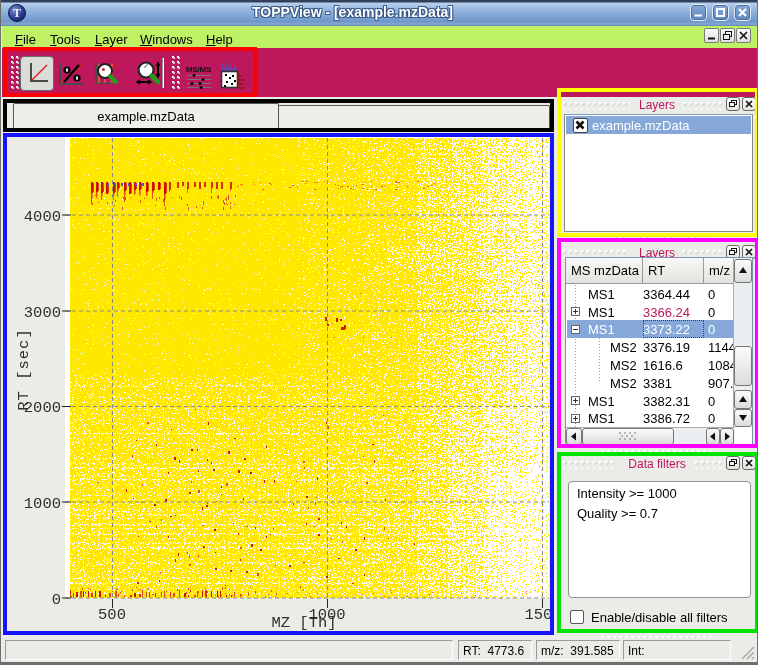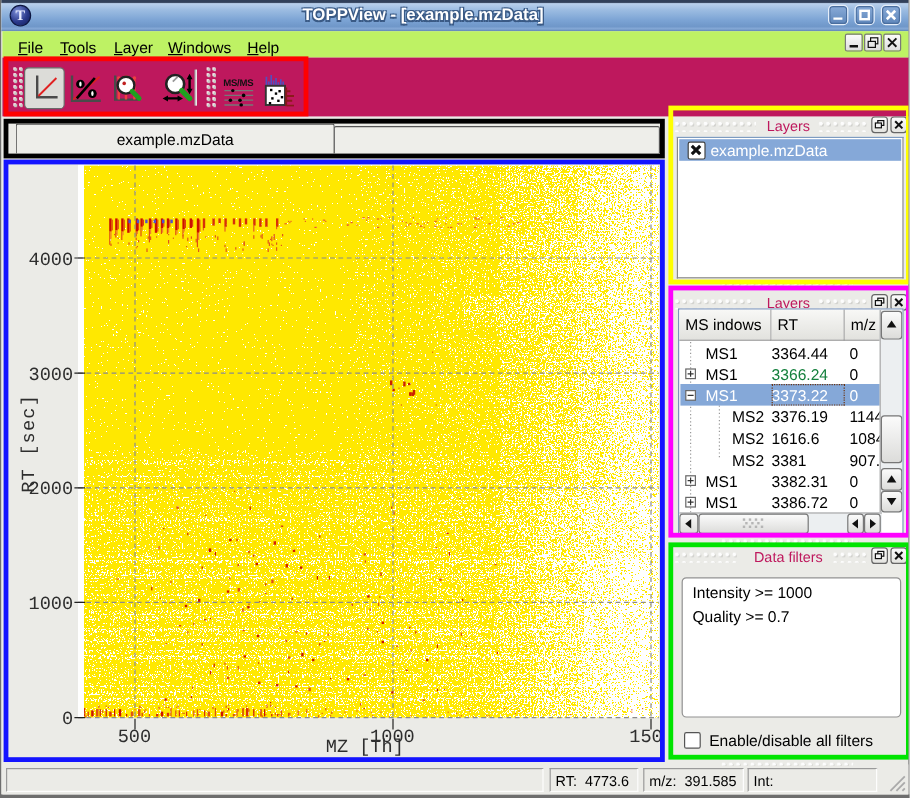--- a/index.html
+++ b/index.html
@@ -799,32 +799,32 @@
   <div class="dbtn" style="left:166px"><svg width="12" height="12">
             <rect x="4.5" y="2.5" width="5" height="4" fill="none" stroke="#111"></rect>
             <rect x="2.5" y="4.5" width="5" height="4" fill="#f4f4f4" stroke="#111"></rect>
           </svg></div>
   <div class="dbtn" style="left:182px"><svg width="12" height="12">
             <path d="M3 3 L9 9 M9 3 L3 9" stroke="#111" stroke-width="1.7"></path>
           </svg></div>
  </div>
 </div>
 <div id="spectable">
-      <div class="th" style="left:0;width:77px">MS indows</div>
+      <div class="th" style="left:0;width:77px">MS mzData</div>
       <div class="th" style="left:77px;width:61px">RT</div>
       <div class="th" style="left:138px;width:31px">m/z</div>
       <svg style="position:absolute;left:0;top:0" width="169" height="189">
         <path d="M9.5 27 V178" stroke="#999" stroke-width="1" stroke-dasharray="1 2"></path>
         <path d="M33.5 71 V124" stroke="#999" stroke-width="1" stroke-dasharray="1 2"></path>
       </svg>
       <span class="row" style="left:22px;top:29px;color:#000">MS1</span>
       <span class="row" style="left:77px;top:29px;color:#000">3364.44</span>
       <span class="row" style="left:142px;top:29px;color:#000;width:27px;overflow:hidden;white-space:nowrap">0</span>
       <span class="row" style="left:22px;top:47px;color:#000">MS1</span>
-      <span class="row" style="left:77px;top:47px;color:#15803d">3366.24</span>
+      <span class="row" style="left:77px;top:47px;color:#be185d">3366.24</span>
       <span class="row" style="left:142px;top:47px;color:#000;width:27px;overflow:hidden;white-space:nowrap">0</span>
       <svg style="position:absolute;left:0;top:44px" width="20" height="19">
         <rect x="5.5" y="5.5" width="8" height="8" fill="#fff" stroke="#666"></rect>
         <path d="M7 9.5 H12 M9.5 7 V12" stroke="#333"></path>
       </svg>
       <div style="position:absolute;left:1px;top:62px;width:167px;height:18px;background:#85a8d8"></div>
       <span class="row" style="left:22px;top:64px;color:#fff">MS1</span>
       <span class="row" style="left:77px;top:64px;color:#fff">3373.22</span>
       <span class="row" style="left:142px;top:64px;color:#fff;width:27px;overflow:hidden;white-space:nowrap">0</span>
       <svg style="position:absolute;left:0;top:62px" width="20" height="19">

